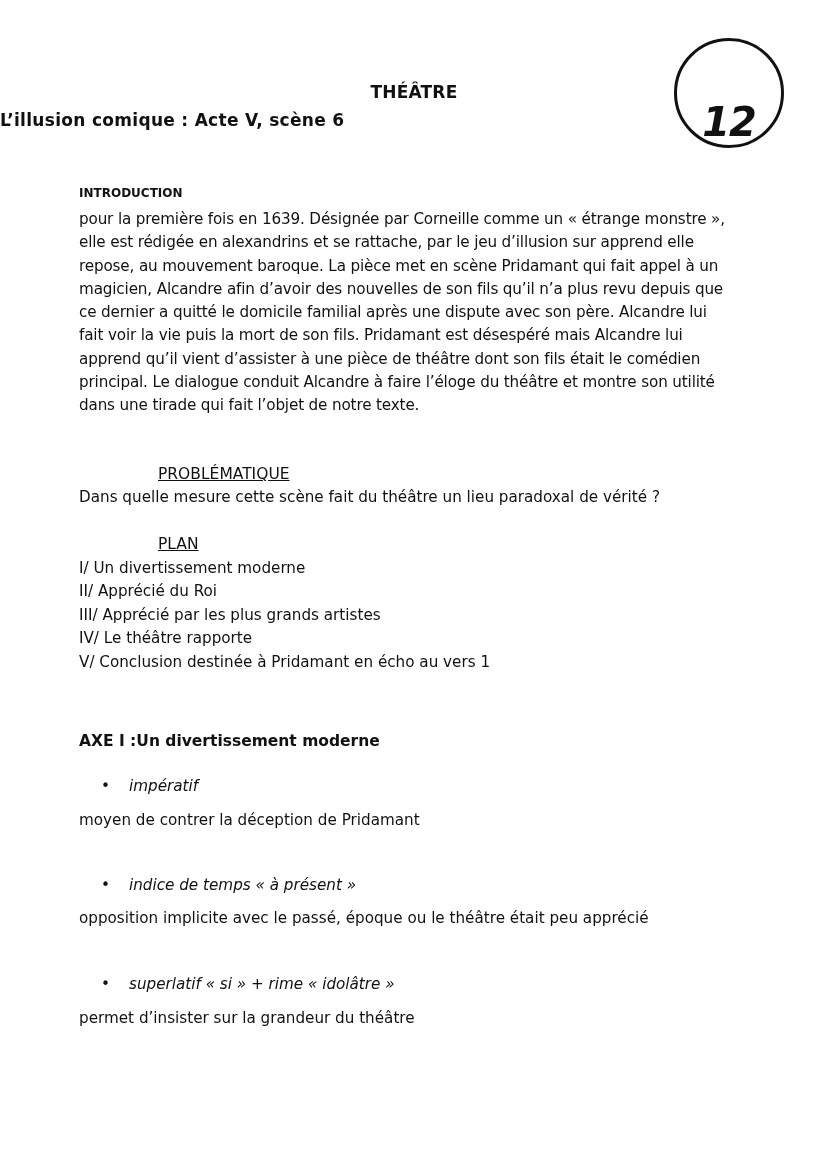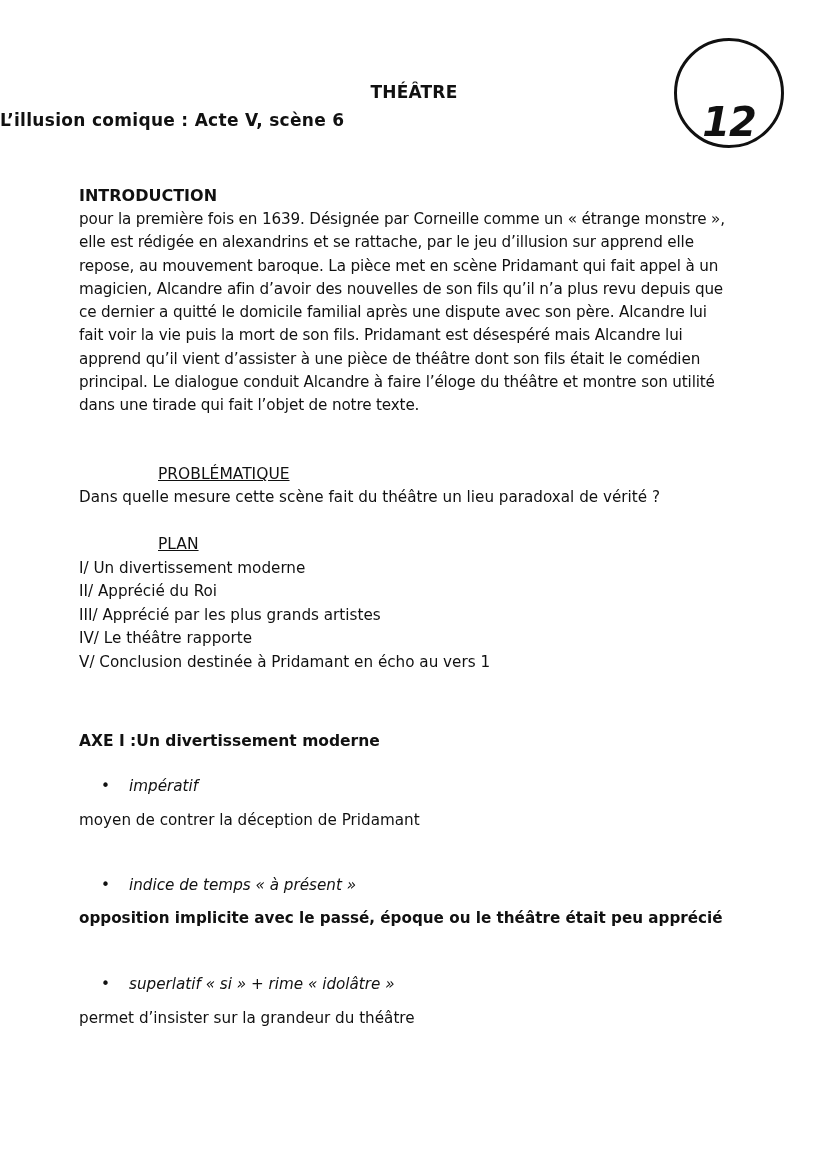--- a/index.html
+++ b/index.html
@@ -18,21 +18,21 @@
   }
   .badge {
     left: 674px; top: 38px; width: 104px; height: 104px;
     border: 3px solid #111; border-radius: 50%;
     display: flex; align-items: flex-end; justify-content: center;
   }
   .badge span {
     font-size: 40px; font-weight: bold; font-style: italic; letter-spacing: -1px;
     margin-top: -4px;
   }
-  .section-head { font-size: 16px; font-weight: bold; }
+  .section-head { font-size: 12px; font-weight: bold; }
   .para {
     left: 79px; width: 680px; font-size: 15.2px; line-height: 23.3px; letter-spacing: -0.15px;
   }
   .para p { margin: 0; }
   .sub-head { font-size: 15.5px; text-decoration: underline; }
   .line { left: 79px; font-size: 15.2px; white-space: nowrap; }
   .plan-list { left: 79px; font-size: 15.2px; line-height: 23.4px; }
   .plan-list div { white-space: nowrap; }
   .bullet { left: 101px; font-size: 15.2px; white-space: nowrap; }
   .bullet .dot { display: inline-block; width: 28px; font-style: normal; }
@@ -75,18 +75,18 @@
 <div class="abs section-head" style="left:79px; top:732px; font-size:15.5px;">AXE I :Un divertissement moderne</div>
 
 <div class="abs bullet" style="top:777px;">
   <span class="dot">•</span><span class="txt">impératif</span>
 </div>
 <div class="abs line" style="top:811px;">moyen de contrer la déception de Pridamant</div>
 
 <div class="abs bullet" style="top:876px;">
   <span class="dot">•</span><span class="txt">indice de temps « à présent »</span>
 </div>
-<div class="abs line" style="top:909px;font-weight:bold;">opposition implicite avec le passé, époque ou le théâtre était peu apprécié</div>
+<div class="abs line" style="top:909px;">opposition implicite avec le passé, époque ou le théâtre était peu apprécié</div>
 
 <div class="abs bullet" style="top:975px;">
   <span class="dot">•</span><span class="txt">superlatif « si » + rime « idolâtre »</span>
 </div>
 <div class="abs line" style="top:1009px;">permet d’insister sur la grandeur du théâtre</div>
 
 </body></html>

